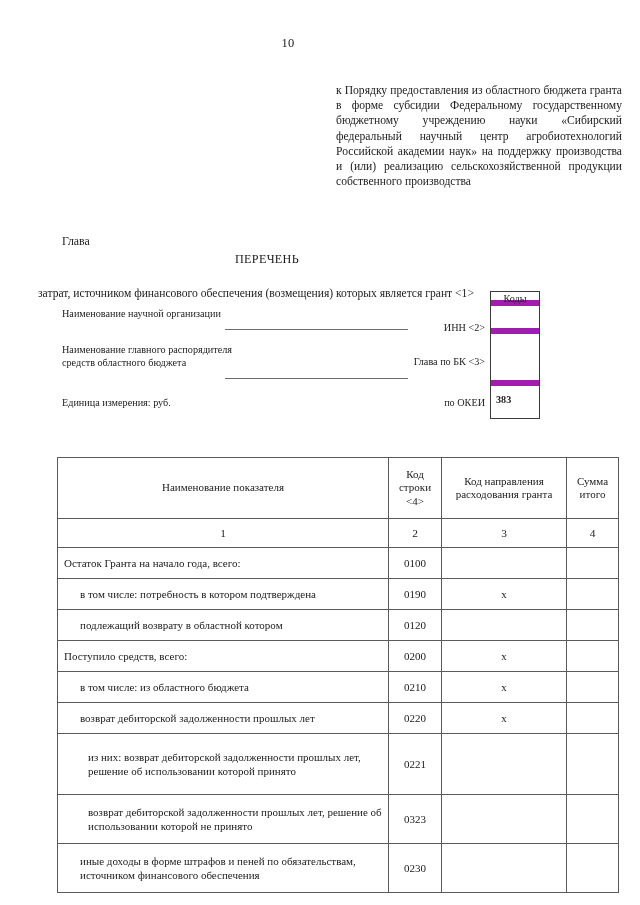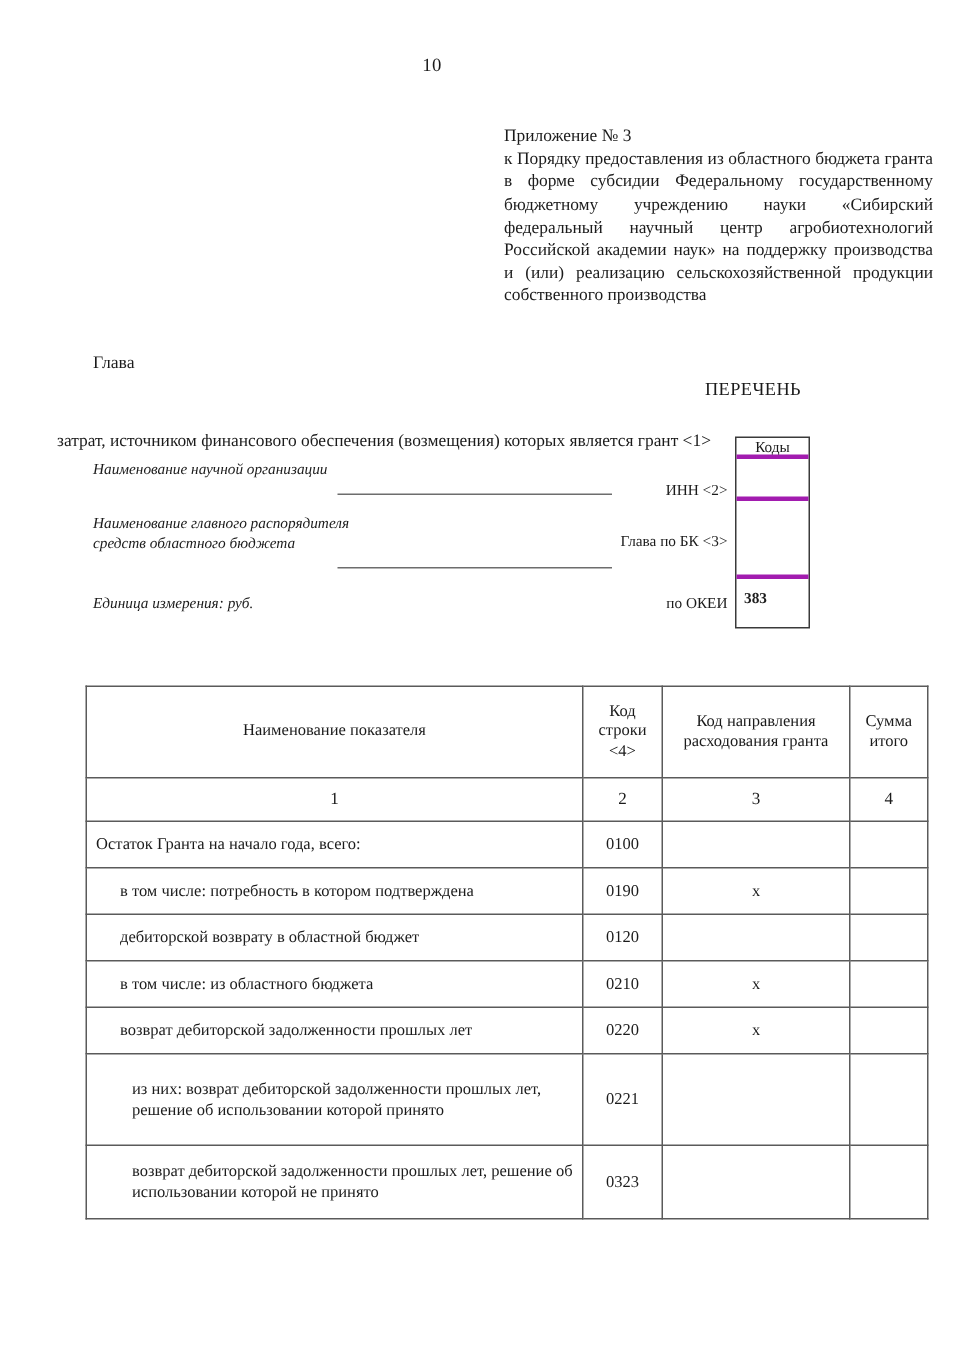--- a/index.html
+++ b/index.html
@@ -57,21 +57,21 @@
     left: 62px;
     font-size: 11.8px;
   }
 
   
   .doc-title {
     position: absolute;
     top: 252px;
     left: 0;
     width: 534px;
-    text-align: right;
+    text-align: center;
     font-size: 12.2px;
     letter-spacing: .3px;
   }
   .doc-subtitle {
     position: absolute;
     top: 268px;
     left: 0;
     width: 512px;
     text-align: center;
     font-size: 11.6px;
@@ -84,21 +84,20 @@
     top: 285px;
     left: 0;
     width: 640px;
     height: 145px;
   }
   .req-label {
     position: absolute;
     font-size: 10.2px;
     line-height: 13px;
     color: #1b1b1b;
-    font-style: italic;
   }
   .req-label-org   { top: 22px; left: 62px; width: 170px; }
   .req-label-gradm { top: 58px; left: 62px; width: 180px; }
   .req-label-unit  { top: 111px; left: 62px; width: 170px; }
 
   .req-rule {
     position: absolute;
     left: 225px;
     width: 183px;
     height: 1px;
@@ -124,21 +123,21 @@
     position: absolute;
     top: 291px;
     left: 490px;
     width: 50px;
     border: 1px solid #3a3a3a;
     box-sizing: border-box;
     font-size: 10.2px;
   }
   .codes-cell {
     box-sizing: border-box;
-    border-bottom: 3px solid #a21caf;
+    border-bottom: 6px solid #a21caf;
     padding: 1px 5px;
   }
   .codes-cell:last-child { border-bottom: none; font-weight: bold; }
   .codes-head   { height: 14px; text-align: center; line-height: 12px; }
   .codes-inn    { height: 28px; }
   .codes-glava  { height: 52px; }
   .codes-okei   { height: 32px; line-height: 26px; }
 
   
   .main-table {
@@ -188,21 +187,20 @@
   tr.h-mid    td { height: 40px; }
 </style>
 </head>
 <body>
 
 <div class="page">
 
   <div class="page-number">10</div>
 
   <div class="appendix-block">
-    <div class="appendix-title">Приложение № 3</div>
     <div class="appendix-body">к Порядку предоставления из областного бюджета гранта в форме субсидии Федеральному государственному бюджетному учреждению науки «Сибирский федеральный научный центр агробиотехнологий Российской академии наук» на поддержку производства и (или) реализацию сельскохозяйственной продукции собственного производства</div>
   </div>
 
   <div class="form-label">Глава</div>
 
   <div class="doc-title">ПЕРЕЧЕНЬ</div>
   <div class="doc-subtitle">затрат, источником финансового обеспечения (возмещения) которых является грант &lt;1&gt;</div>
 
   <div class="requisites">
     <div class="req-label req-label-org">Наименование научной организации</div>
@@ -253,23 +251,29 @@
           <td class="cell-dir"></td>
           <td class="cell-sum"></td>
         </tr>
         <tr class="h-single">
           <td class="cell-name ind1">в том числе: потребность в котором подтверждена</td>
           <td class="cell-code">0190</td>
           <td class="cell-dir">х</td>
           <td class="cell-sum"></td>
         </tr>
         <tr class="h-single">
-          <td class="cell-name ind1">дебиторской возврату в областной бюджет</td>
+          <td class="cell-name ind1">подлежащий возврату в областной котором</td>
           <td class="cell-code">0120</td>
           <td class="cell-dir"></td>
+          <td class="cell-sum"></td>
+        </tr>
+        <tr class="h-single">
+          <td class="cell-name">Поступило средств, всего:</td>
+          <td class="cell-code">0200</td>
+          <td class="cell-dir">х</td>
           <td class="cell-sum"></td>
         </tr>
         <tr class="h-single">
           <td class="cell-name ind1">в том числе: из областного бюджета</td>
           <td class="cell-code">0210</td>
           <td class="cell-dir">х</td>
           <td class="cell-sum"></td>
         </tr>
         <tr class="h-single">
           <td class="cell-name ind1">возврат дебиторской задолженности прошлых лет</td>
@@ -282,16 +286,22 @@
           <td class="cell-code">0221</td>
           <td class="cell-dir"></td>
           <td class="cell-sum"></td>
         </tr>
         <tr class="h-mid">
           <td class="cell-name ind2">возврат дебиторской задолженности прошлых лет, решение об использовании которой не принято</td>
           <td class="cell-code">0323</td>
           <td class="cell-dir"></td>
           <td class="cell-sum"></td>
         </tr>
+        <tr class="h-mid">
+          <td class="cell-name ind1">иные доходы в форме штрафов и пеней по обязательствам, источником финансового обеспечения</td>
+          <td class="cell-code">0230</td>
+          <td class="cell-dir"></td>
+          <td class="cell-sum"></td>
+        </tr>
       </tbody>
   </table>
 
 </div>
 
 </body></html>

